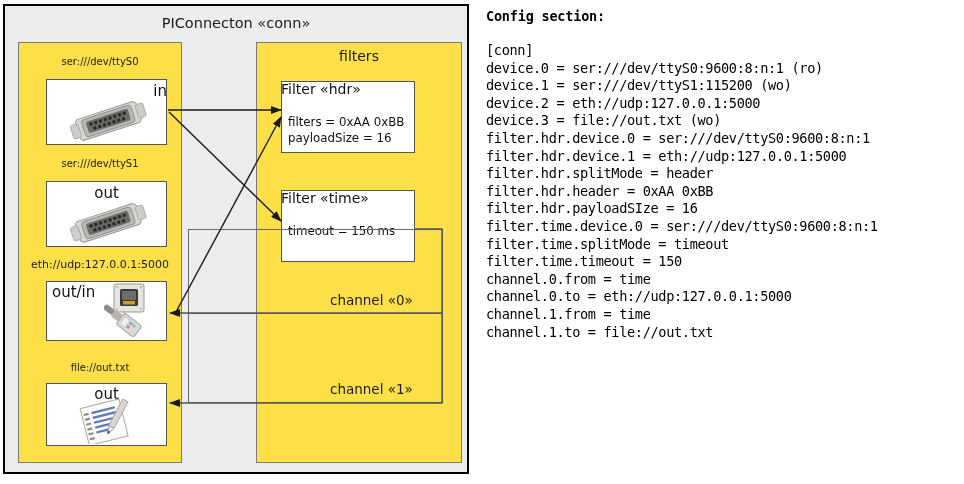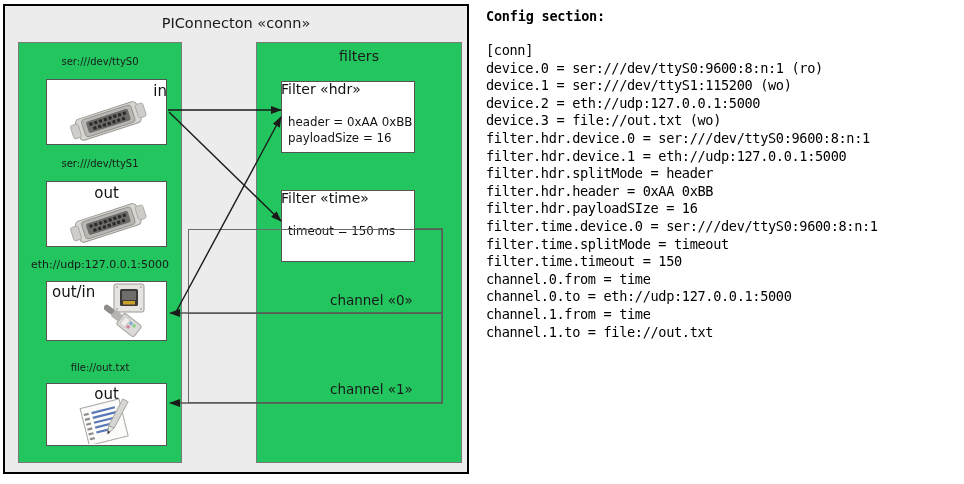--- a/index.html
+++ b/index.html
@@ -11,21 +11,21 @@
     position:absolute;left:3px;top:4px;width:466px;height:470px;
     border:2px solid #000;background:#ececec;box-sizing:border-box;
   }
   .diagram-title{
     position:absolute;left:0;top:9px;width:100%;text-align:center;
     font-size:14.5px;color:#1a1a1a;
   }
 
   
   .panel{
-    position:absolute;background:#22c55e;border:1px solid #7a7a7a;
+    position:absolute;background:#fde047;border:1px solid #7a7a7a;
     box-sizing:border-box;
     padding-left:25px;
   }
   .panel-devices{left:18px;top:42px;width:164px;height:421px;}
   .panel-filters{left:256px;top:42px;width:206px;height:421px;}
   .panel-title{
     position:absolute;left:0;top:5px;width:100%;text-align:center;
     font-size:14px;color:#1a1a1a;
   }
 
@@ -216,21 +216,21 @@
       </g>
     </svg>
   </div>
 
   <div class="panel panel-filters">
     <div class="panel-title">filters</div>
   </div>
 
   <div class="filter-box" style="left:281px;top:81px;width:134px;height:72px;"></div>
   <div class="filter-title" style="left:281px;top:81px;width:134px;">Filter «hdr»</div>
-  <div class="filter-prop" style="left:288px;top:115px;">header = 0xAA 0xBB</div>
+  <div class="filter-prop" style="left:288px;top:115px;">filters = 0xAA 0xBB</div>
   <div class="filter-prop" style="left:288px;top:131px;">payloadSize = 16</div>
 
   <div class="filter-box" style="left:281px;top:190px;width:134px;height:72px;"></div>
   <div class="filter-title" style="left:281px;top:190px;width:134px;">Filter «time»</div>
   <div class="filter-prop" style="left:288px;top:224px;">timeout = 150 ms</div>
 
   <div class="chan-box" style="left:188px;top:229px;width:255px;height:85px;"></div>
   <div class="chan-label" style="left:330px;top:292px;">channel «0»</div>
 
   <div class="chan-box" style="left:188px;top:313px;width:255px;height:90px;"></div>

